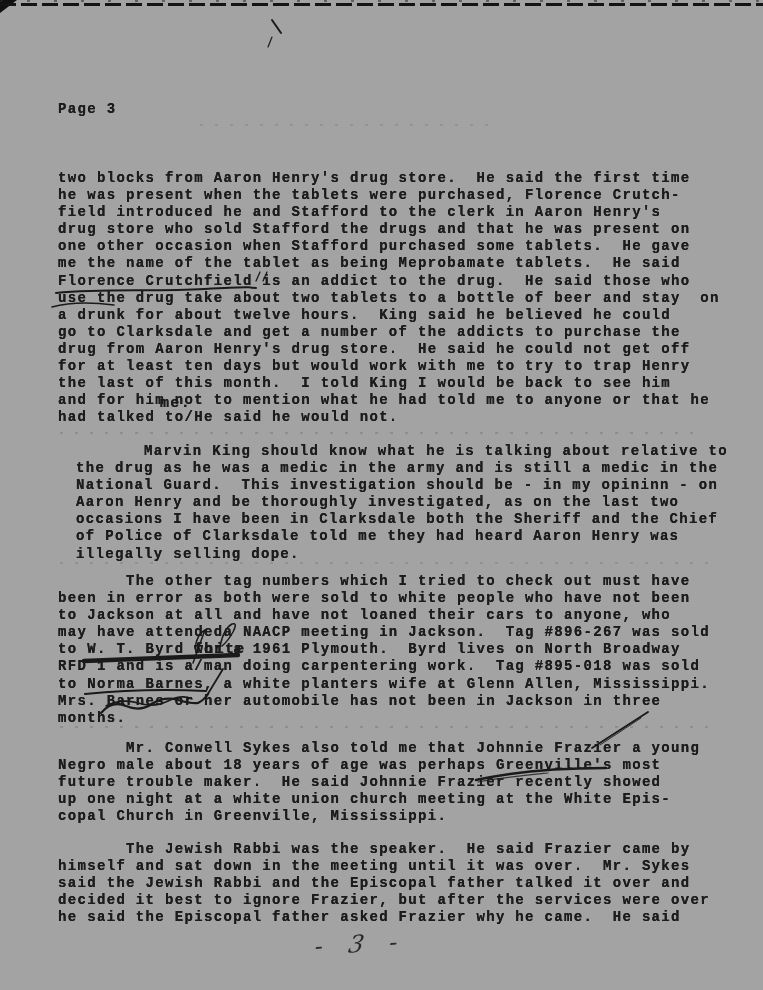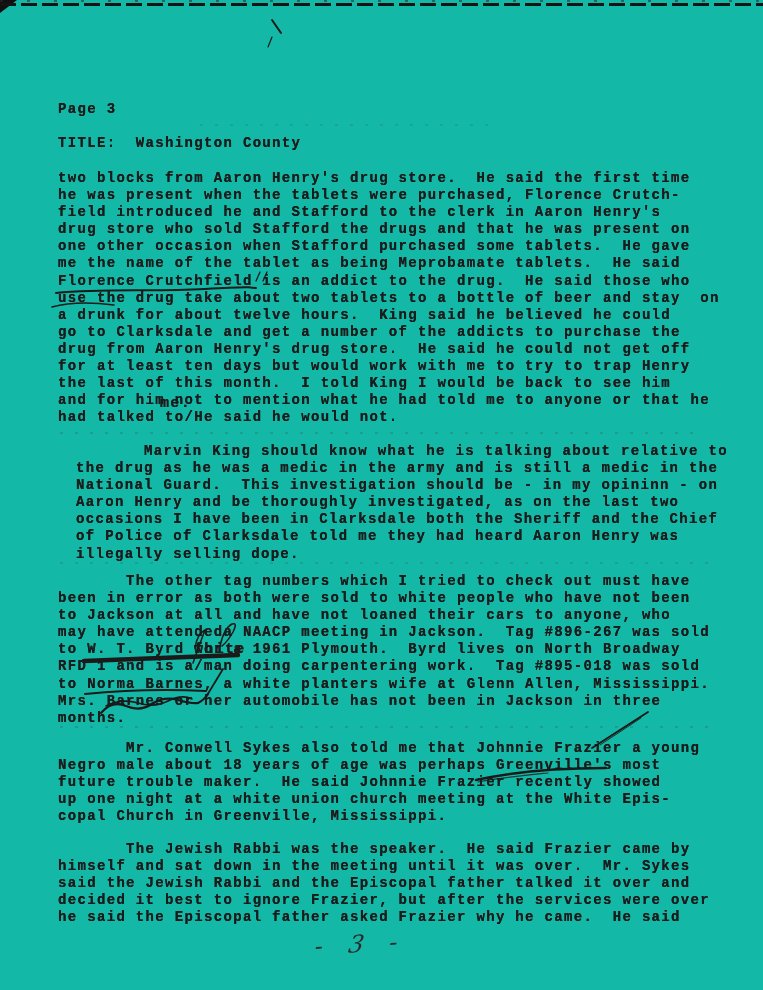--- a/index.html
+++ b/index.html
@@ -1,18 +1,18 @@
 <!DOCTYPE html>
 <html><head>
 <meta charset="utf-8">
 <style>
   html,body { margin:0; padding:0; background:#e8e8e6; }
   .page {
     position:relative; width:763px; height:990px;
-    background:#14b8a6; overflow:hidden; margin:0 auto;
+    background:#a3a3a3; overflow:hidden; margin:0 auto;
     font-family:"Liberation Mono", monospace;
   }
   .t {
     position:absolute; margin:0;
     font-family:"Liberation Mono", monospace;
     font-weight:700; font-size:14px; line-height:17.1px;
     letter-spacing:1.33px; color:#1c1c1c; white-space:pre;
     text-shadow:0 0 0.45px #1c1c1c;
   }
   .page-label { left:58px; top:101px; }
@@ -57,21 +57,20 @@
 </head>
 <body>
 
 <div class="page">
 
   <div class="corner-wedge"></div>
   <div class="top-edge"></div>
   <div class="top-edge2"></div>
 
   <pre class="t page-label">Page 3</pre>
-  <pre class="t title-line">TITLE:  Washington County</pre>
 
   <pre class="t p1">two blocks from Aaron Henry's drug store.  He said the first time
 he was present when the tablets were purchased, Florence Crutch-
 field introduced he and Stafford to the clerk in Aaron Henry's
 drug store who sold Stafford the drugs and that he was present on
 one other occasion when Stafford purchased some tablets.  He gave
 me the name of the tablet as being Meprobamate tablets.  He said
 Florence Crutchfield is an addict to the drug.  He said those who
 use the drug take about two tablets to a bottle of beer and stay  on
 a drunk for about twelve hours.  King said he believed he could

